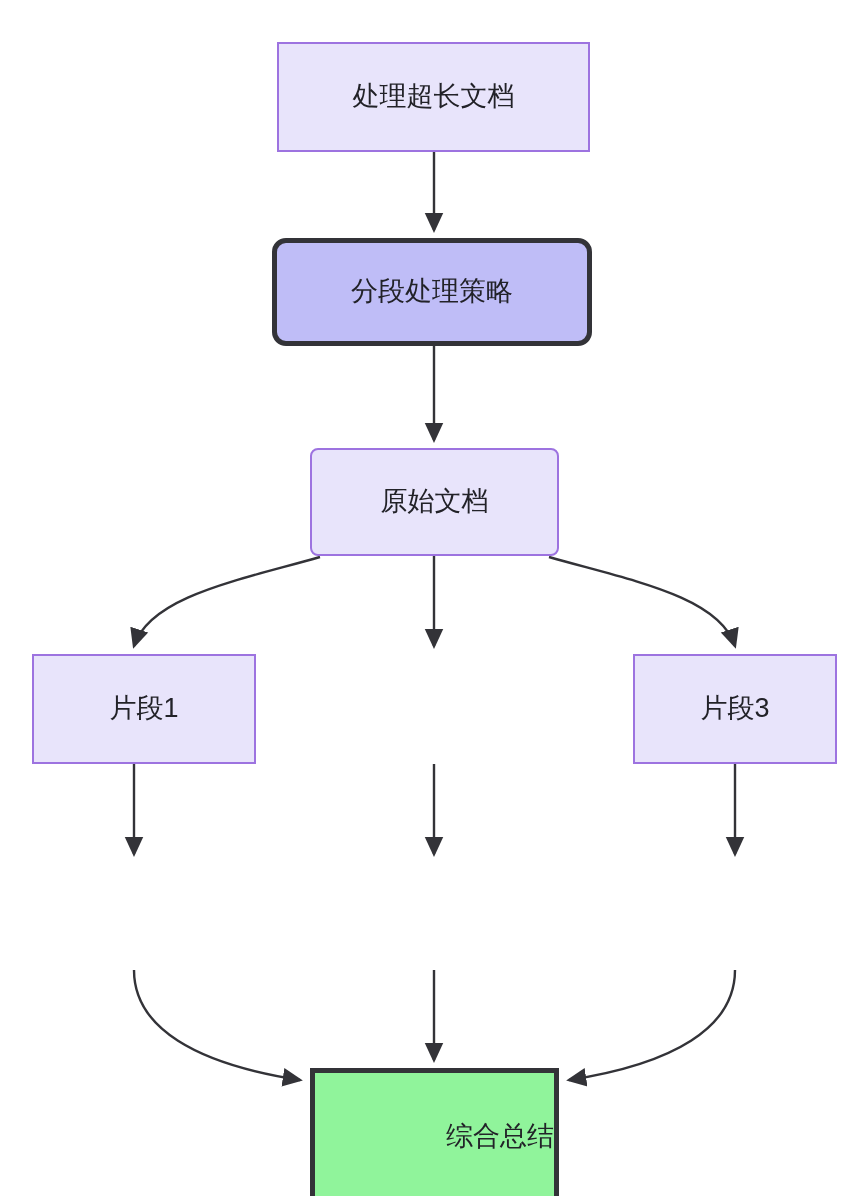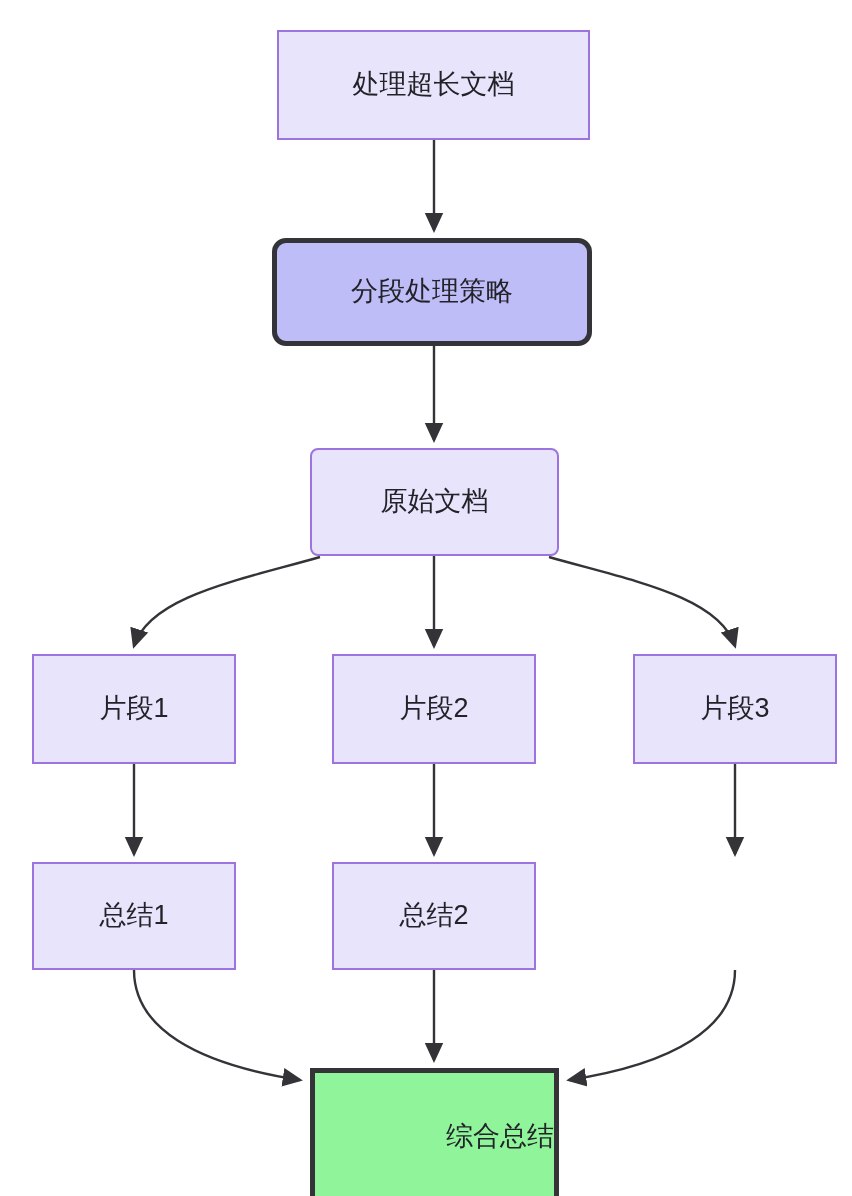--- a/index.html
+++ b/index.html
@@ -84,50 +84,41 @@
 
     <path d="M 735 764 L 735 854" stroke="#333338" stroke-width="2.4" fill="none" marker-end="url(#arrowhead)"></path>
 
     <path d="M 134 970 C 134 1028, 196 1064, 300 1080" stroke="#333338" stroke-width="2.4" fill="none" marker-end="url(#arrowhead)"></path>
 
     <path d="M 434 970 L 434 1060" stroke="#333338" stroke-width="2.4" fill="none" marker-end="url(#arrowhead)"></path>
 
     <path d="M 735 970 C 735 1028, 673 1064, 569 1080" stroke="#333338" stroke-width="2.4" fill="none" marker-end="url(#arrowhead)"></path>
   </svg>
 
-  <div class="node style-normal" style="left:277px; top:30px; width:313px; height:110px;">
+  <div class="node style-normal" style="left:277px; top:42px; width:313px; height:110px;">
     <span class="node-label">处理超长文档</span>
   </div>
 
   <div class="node style-highlight" style="left:272px; top:238px; width:320px; height:108px;border-radius:14px;">
     <span class="node-label">分段处理策略</span>
   </div>
 
   <div class="node style-normal" style="left:310px; top:448px; width:249px; height:108px;border-radius:8px;">
     <span class="node-label">原始文档</span>
   </div>
 
-  <div class="node style-normal" style="left:32px; top:654px; width:204px; height:110px;">
+  <div class="node style-normal" style="left:32px; top:654px; width:224px; height:110px;">
     <span class="node-label">片段1</span>
   </div>
 
-  <div class="node style-normal" style="left:332px; top:654px; width:204px; height:110px;">
-    <span class="node-label">片段2</span>
-  </div>
 
   <div class="node style-normal" style="left:633px; top:654px; width:204px; height:110px;text-align:right;">
     <span class="node-label">片段3</span>
   </div>
 
-  <div class="node style-normal" style="left:32px; top:862px; width:204px; height:108px;">
-    <span class="node-label">总结1</span>
-  </div>
 
-  <div class="node style-normal" style="left:332px; top:862px; width:204px; height:108px;">
-    <span class="node-label">总结2</span>
-  </div>
 
 
   <div class="node style-result" style="left:310px; top:1068px; width:249px; height:138px;justify-content:flex-end;">
     <span class="node-label">综合总结</span>
   </div>
 
 </div>
 
 </body></html>

